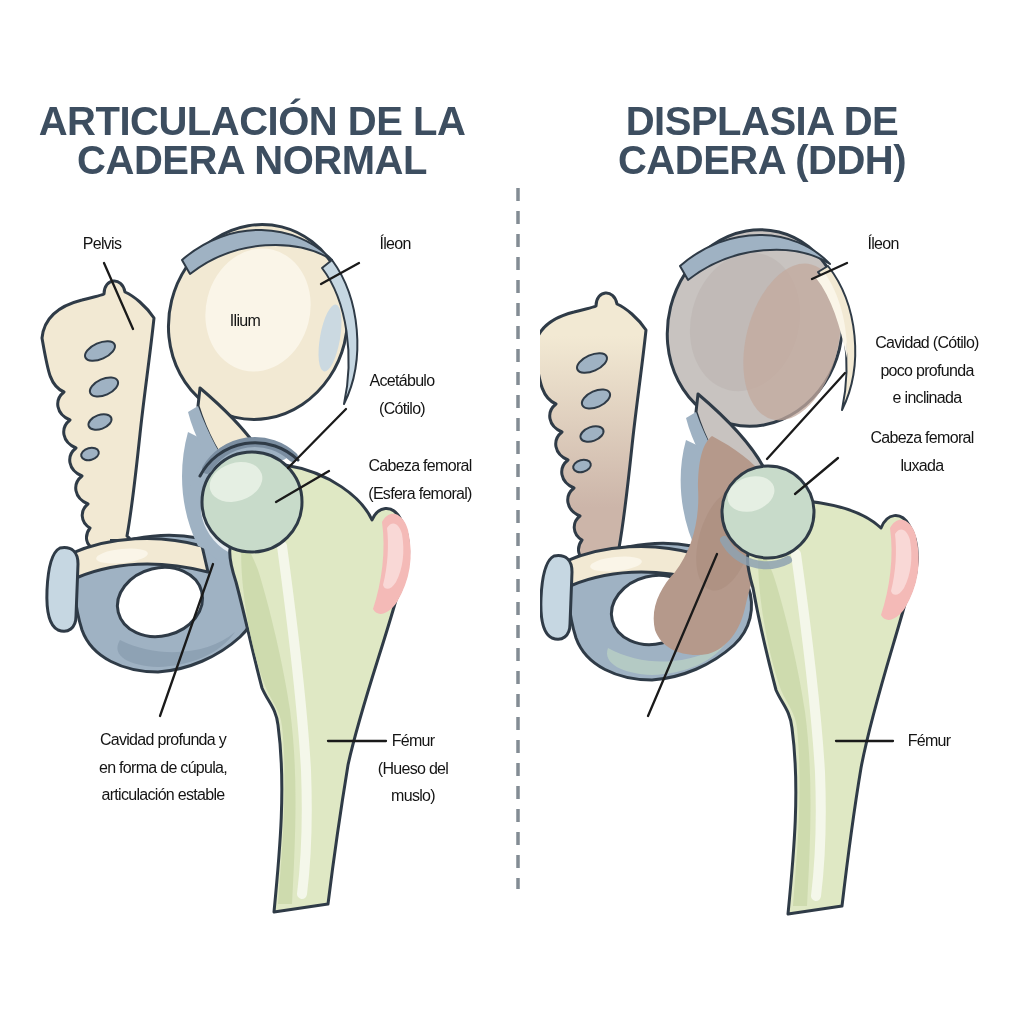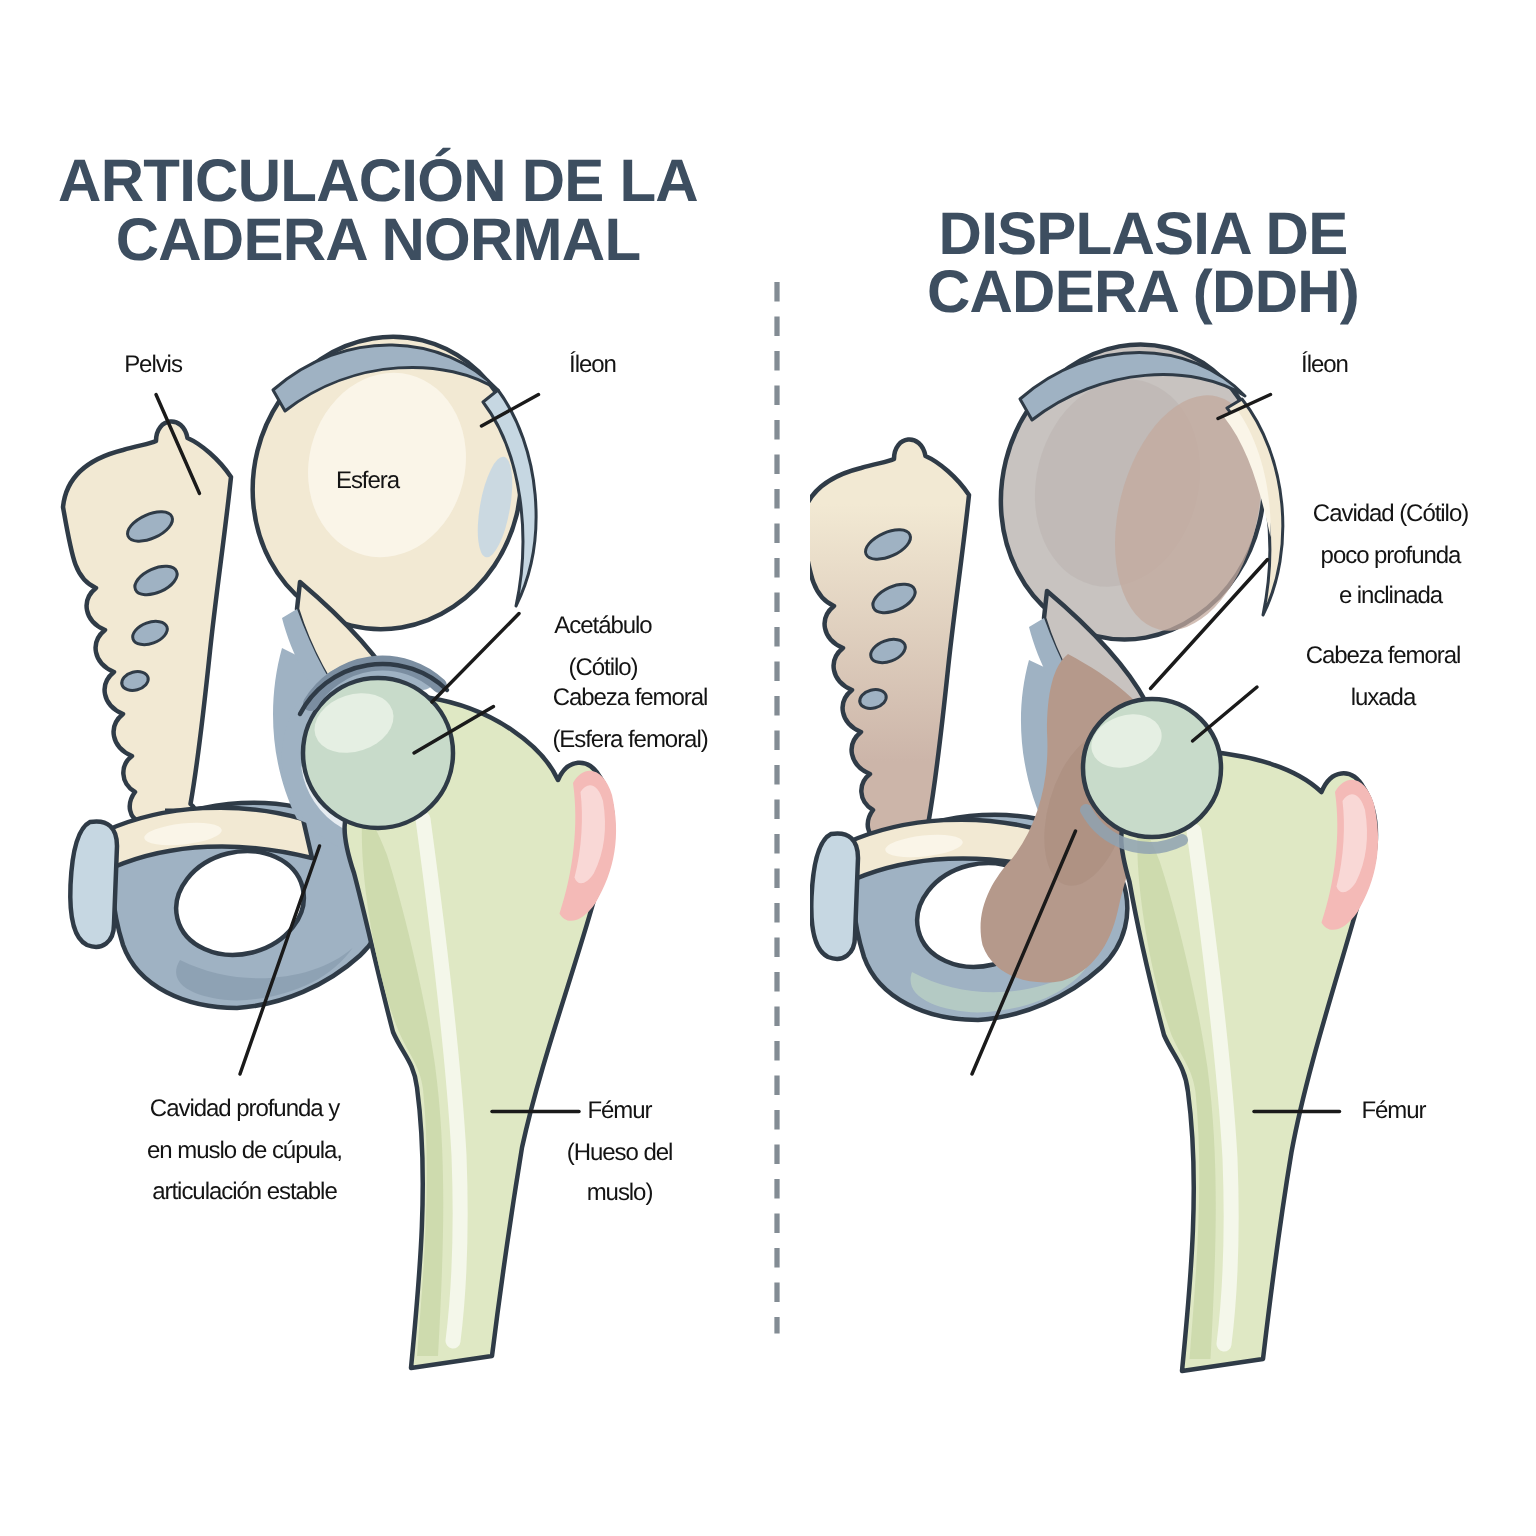--- a/index.html
+++ b/index.html
@@ -214,32 +214,32 @@
       <line x1="847" y1="263" x2="812" y2="279"></line>
       <line x1="845" y1="373" x2="767" y2="459"></line>
       <line x1="838" y1="458" x2="795" y2="494"></line>
       <line x1="717" y1="554" x2="648" y2="716"></line>
       <line x1="836" y1="741" x2="893" y2="741"></line>
     </g>
   </svg>
 
   <div class="title" style="left:32px;top:102px;width:440px;">ARTICULACIÓN DE LA
 CADERA NORMAL</div>
-  <div class="title" style="left:542px;top:102px;width:440px;margin-top:35px;">DISPLASIA DE
+  <div class="title" style="left:542px;top:102px;width:440px;">DISPLASIA DE
 CADERA (DDH)</div>
 
   <div class="lbl" style="left:52px;top:230px;width:100px;">Pelvis</div>
-  <div class="lbl" style="left:200px;top:307px;width:90px;">Esfera</div>
+  <div class="lbl" style="left:200px;top:307px;width:90px;">Ilium</div>
   <div class="lbl" style="left:350px;top:230px;width:90px;">Íleon</div>
-  <div class="lbl" style="left:322px;top:367px;width:160px;margin-top:37px;">Acetábulo
+  <div class="lbl" style="left:322px;top:367px;width:160px;">Acetábulo
 (Cótilo)</div>
   <div class="lbl" style="left:320px;top:452px;width:200px;">Cabeza femoral
 (Esfera femoral)</div>
   <div class="lbl" style="left:42px;top:726px;width:242px;">Cavidad profunda y
-en muslo de cúpula,
+en forma de cúpula,
 articulación estable</div>
   <div class="lbl" style="left:342px;top:727px;width:142px;">Fémur
 (Hueso del
 muslo)</div>
 
   <div class="lbl" style="left:838px;top:230px;width:90px;">Íleon</div>
   <div class="lbl" style="left:816px;top:329px;width:222px;">Cavidad (Cótilo)
 poco profunda
 e inclinada</div>
   <div class="lbl" style="left:822px;top:424px;width:200px;">Cabeza femoral

